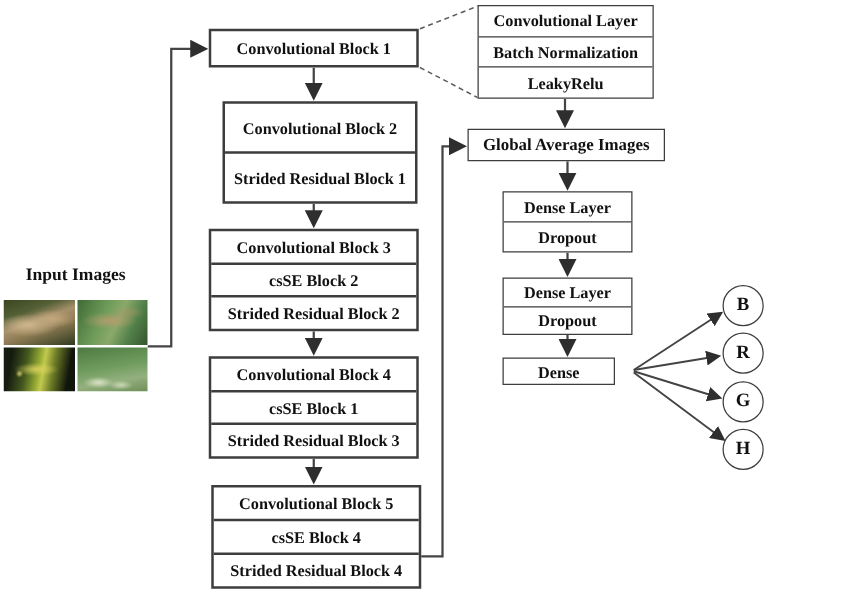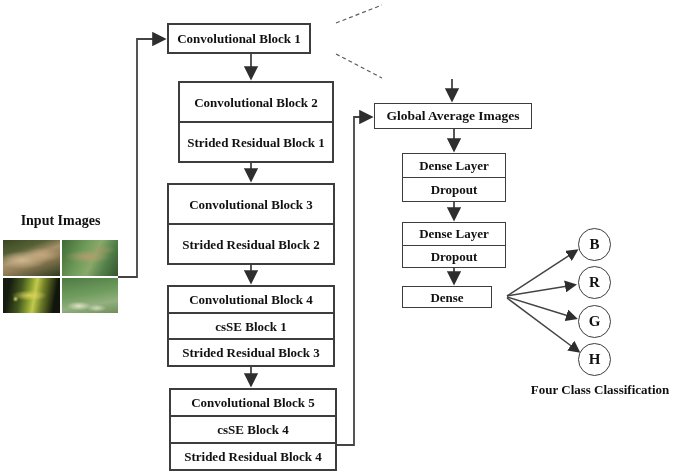--- a/index.html
+++ b/index.html
@@ -89,46 +89,52 @@
   </svg>
 
   <div class="label" style="left:3px;top:213px;width:115px;font-size:14px;">Input Images</div>
   <div class="leafgrid">
     <div class="cell leaf-tl"></div>
     <div class="cell leaf-tr"></div>
     <div class="cell leaf-bl"></div>
     <div class="cell leaf-br"></div>
   </div>
 
-  <div class="box" style="left:167px;top:23px;width:144px;height:31px;justify-content:flex-end;">
+  <div class="box" style="left:167px;top:23px;width:168px;height:31px;justify-content:flex-end;">
     <div class="row">Convolutional Block 1</div>
   </div>
 
   <div class="box" style="left:178px;top:81px;width:156px;height:82px;">
     <div class="row">Convolutional Block 2</div>
     <div class="row">Strided Residual Block 1</div>
   </div>
 
   <div class="box" style="left:167px;top:183px;width:168px;height:82px;">
     <div class="row">Convolutional Block 3</div>
+    <div class="row">csSE Block 2</div>
     <div class="row">Strided Residual Block 2</div>
   </div>
 
   <div class="box" style="left:167px;top:285px;width:168px;height:82px;">
     <div class="row">Convolutional Block 4</div>
     <div class="row">csSE Block 1</div>
     <div class="row">Strided Residual Block 3</div>
   </div>
 
   <div class="box" style="left:169px;top:388px;width:168px;height:83px;">
     <div class="row">Convolutional Block 5</div>
     <div class="row">csSE Block 4</div>
     <div class="row">Strided Residual Block 4</div>
   </div>
 
+  <div class="box thin" style="left:382px;top:4px;width:141px;height:75px;">
+    <div class="row">Convolutional Layer</div>
+    <div class="row">Batch Normalization</div>
+    <div class="row">LeakyRelu</div>
+  </div>
 
   <div class="box thin" style="left:374px;top:103px;width:158px;height:26px;">
     <div class="row" style="font-size:13.5px;">Global Average Images</div>
   </div>
 
   <div class="box thin" style="left:402px;top:153px;width:104px;height:49px;">
     <div class="row">Dense Layer</div>
     <div class="row">Dropout</div>
   </div>
 
@@ -139,15 +145,14 @@
 
   <div class="box thin" style="left:402px;top:286px;width:90px;height:22px;">
     <div class="row">Dense</div>
   </div>
 
   <div class="circle" style="left:578px;top:228px;">B</div>
   <div class="circle" style="left:578px;top:266px;">R</div>
   <div class="circle" style="left:578px;top:305px;">G</div>
   <div class="circle" style="left:578px;top:343px;">H</div>
 
-  <div class="label" style="left:515px;top:382px;width:170px;font-size:13px;">Four Class Classification</div>
 
 </div>
 
 </body></html>

